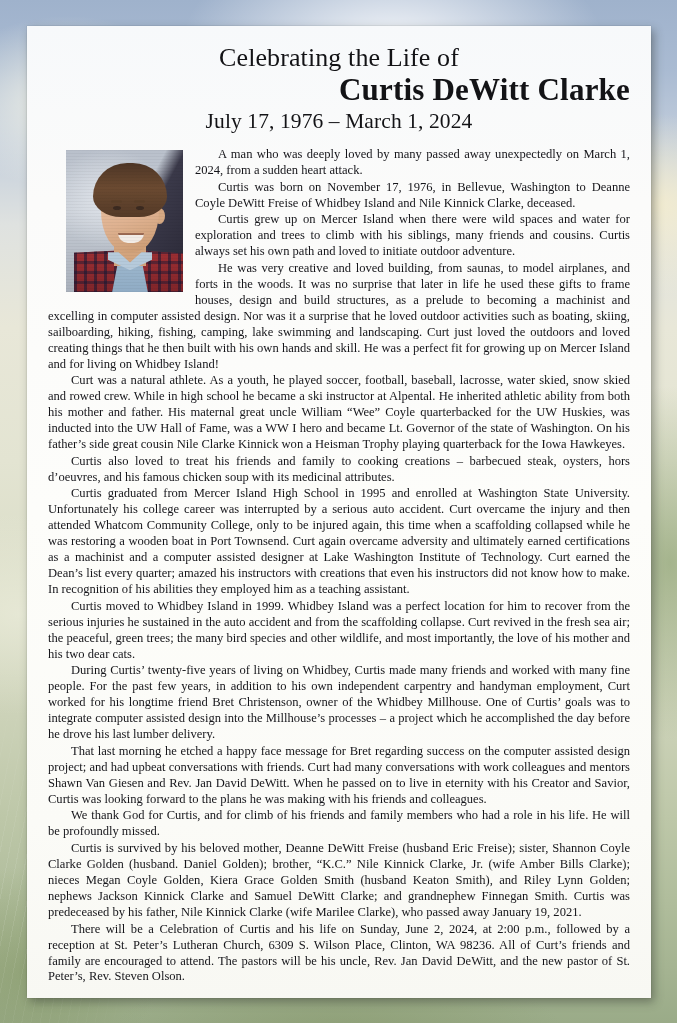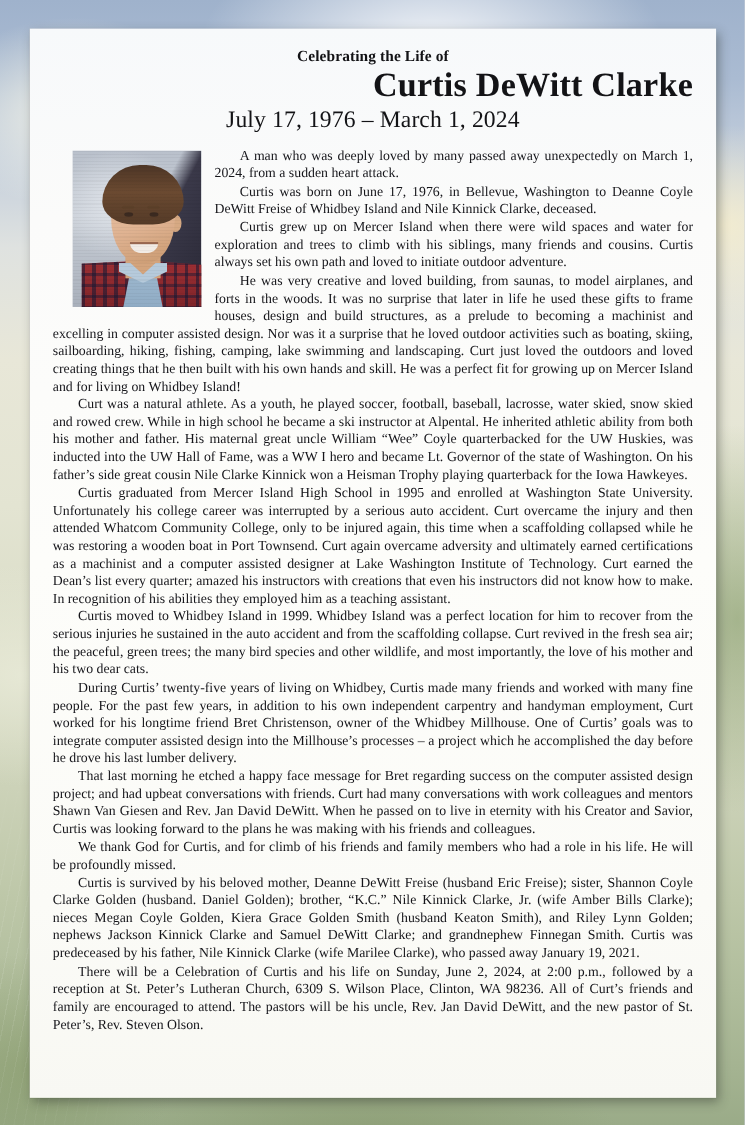--- a/index.html
+++ b/index.html
@@ -72,22 +72,22 @@
     overflow: hidden;
   }
 
   
   #header {
     text-align: center;
     color: #131316;
     margin-bottom: 13px;
   }
   .hdr-celebrating {
-    font-size: 14px;
-    font-weight: bold;
+    font-size: 26px;
+    font-weight: normal;
     letter-spacing: .1px;
     line-height: 1.08;
   }
   .hdr-name {
     font-size: 31px;
     font-weight: bold;
     letter-spacing: .2px;
     line-height: 1.12;
     margin-top: 1px;
     text-align: right;
@@ -241,24 +241,25 @@
     <div class="pt-brow l"></div>
     <div class="pt-brow r"></div>
     <div class="pt-eye l"></div>
     <div class="pt-eye r"></div>
     <div class="pt-mouth"></div>
     <div class="pt-grain"></div>
   </div>
 
   <div id="body-text">
     <p>A man who was deeply loved by many passed away unexpectedly on March 1, 2024, from a sudden heart attack.</p>
-    <p>Curtis was born on June 17, 1976, in Bellevue, Washington to Deanne Coyle DeWitt Freise of Whidbey Island and Nile Kinnick Clarke, deceased.</p>
+    <p>Curtis was born on November 17, 1976, in Bellevue, Washington to Deanne Coyle DeWitt Freise of Whidbey Island and Nile Kinnick Clarke, deceased.</p>
     <p>Curtis grew up on Mercer Island when there were wild spaces and water for exploration and trees to climb with his siblings, many friends and cousins. Curtis always set his own path and loved to initiate outdoor adventure.</p>
     <p>He was very creative and loved building, from saunas, to model airplanes, and forts in the woods. It was no surprise that later in life he used these gifts to frame houses, design and build structures, as a prelude to becoming a machinist and excelling in computer assisted design. Nor was it a surprise that he loved outdoor activities such as boating, skiing, sailboarding, hiking, fishing, camping, lake swimming and landscaping. Curt just loved the outdoors and loved creating things that he then built with his own hands and skill. He was a perfect fit for growing up on Mercer Island and for living on Whidbey Island!</p>
     <p>Curt was a natural athlete. As a youth, he played soccer, football, baseball, lacrosse, water skied, snow skied and rowed crew. While in high school he became a ski instructor at Alpental. He inherited athletic ability from both his mother and father. His maternal great uncle William “Wee” Coyle quarterbacked for the UW Huskies, was inducted into the UW Hall of Fame, was a WW I hero and became Lt. Governor of the state of Washington. On his father’s side great cousin Nile Clarke Kinnick won a Heisman Trophy playing quarterback for the Iowa Hawkeyes.</p>
+    <p>Curtis also loved to treat his friends and family to cooking creations – barbecued steak, oysters, hors d’oeuvres, and his famous chicken soup with its medicinal attributes.</p>
     <p>Curtis graduated from Mercer Island High School in 1995 and enrolled at Washington State University. Unfortunately his college career was interrupted by a serious auto accident. Curt overcame the injury and then attended Whatcom Community College, only to be injured again, this time when a scaffolding collapsed while he was restoring a wooden boat in Port Townsend. Curt again overcame adversity and ultimately earned certifications as a machinist and a computer assisted designer at Lake Washington Institute of Technology. Curt earned the Dean’s list every quarter; amazed his instructors with creations that even his instructors did not know how to make. In recognition of his abilities they employed him as a teaching assistant.</p>
     <p>Curtis moved to Whidbey Island in 1999. Whidbey Island was a perfect location for him to recover from the serious injuries he sustained in the auto accident and from the scaffolding collapse. Curt revived in the fresh sea air; the peaceful, green trees; the many bird species and other wildlife, and most importantly, the love of his mother and his two dear cats.</p>
     <p>During Curtis’ twenty-five years of living on Whidbey, Curtis made many friends and worked with many fine people. For the past few years, in addition to his own independent carpentry and handyman employment, Curt worked for his longtime friend Bret Christenson, owner of the Whidbey Millhouse. One of Curtis’ goals was to integrate computer assisted design into the Millhouse’s processes – a project which he accomplished the day before he drove his last lumber delivery.</p>
     <p>That last morning he etched a happy face message for Bret regarding success on the computer assisted design project; and had upbeat conversations with friends. Curt had many conversations with work colleagues and mentors Shawn Van Giesen and Rev. Jan David DeWitt. When he passed on to live in eternity with his Creator and Savior, Curtis was looking forward to the plans he was making with his friends and colleagues.</p>
     <p>We thank God for Curtis, and for climb of his friends and family members who had a role in his life. He will be profoundly missed.</p>
     <p>Curtis is survived by his beloved mother, Deanne DeWitt Freise (husband Eric Freise); sister, Shannon Coyle Clarke Golden (husband. Daniel Golden); brother, “K.C.” Nile Kinnick Clarke, Jr. (wife Amber Bills Clarke); nieces Megan Coyle Golden, Kiera Grace Golden Smith (husband Keaton Smith), and Riley Lynn Golden; nephews Jackson Kinnick Clarke and Samuel DeWitt Clarke; and grandnephew Finnegan Smith. Curtis was predeceased by his father, Nile Kinnick Clarke (wife Marilee Clarke), who passed away January 19, 2021.</p>
     <p>There will be a Celebration of Curtis and his life on Sunday, June 2, 2024, at 2:00 p.m., followed by a reception at St. Peter’s Lutheran Church, 6309 S. Wilson Place, Clinton, WA 98236. All of Curt’s friends and family are encouraged to attend. The pastors will be his uncle, Rev. Jan David DeWitt, and the new pastor of St. Peter’s, Rev. Steven Olson.</p>
 
   </div>
 

